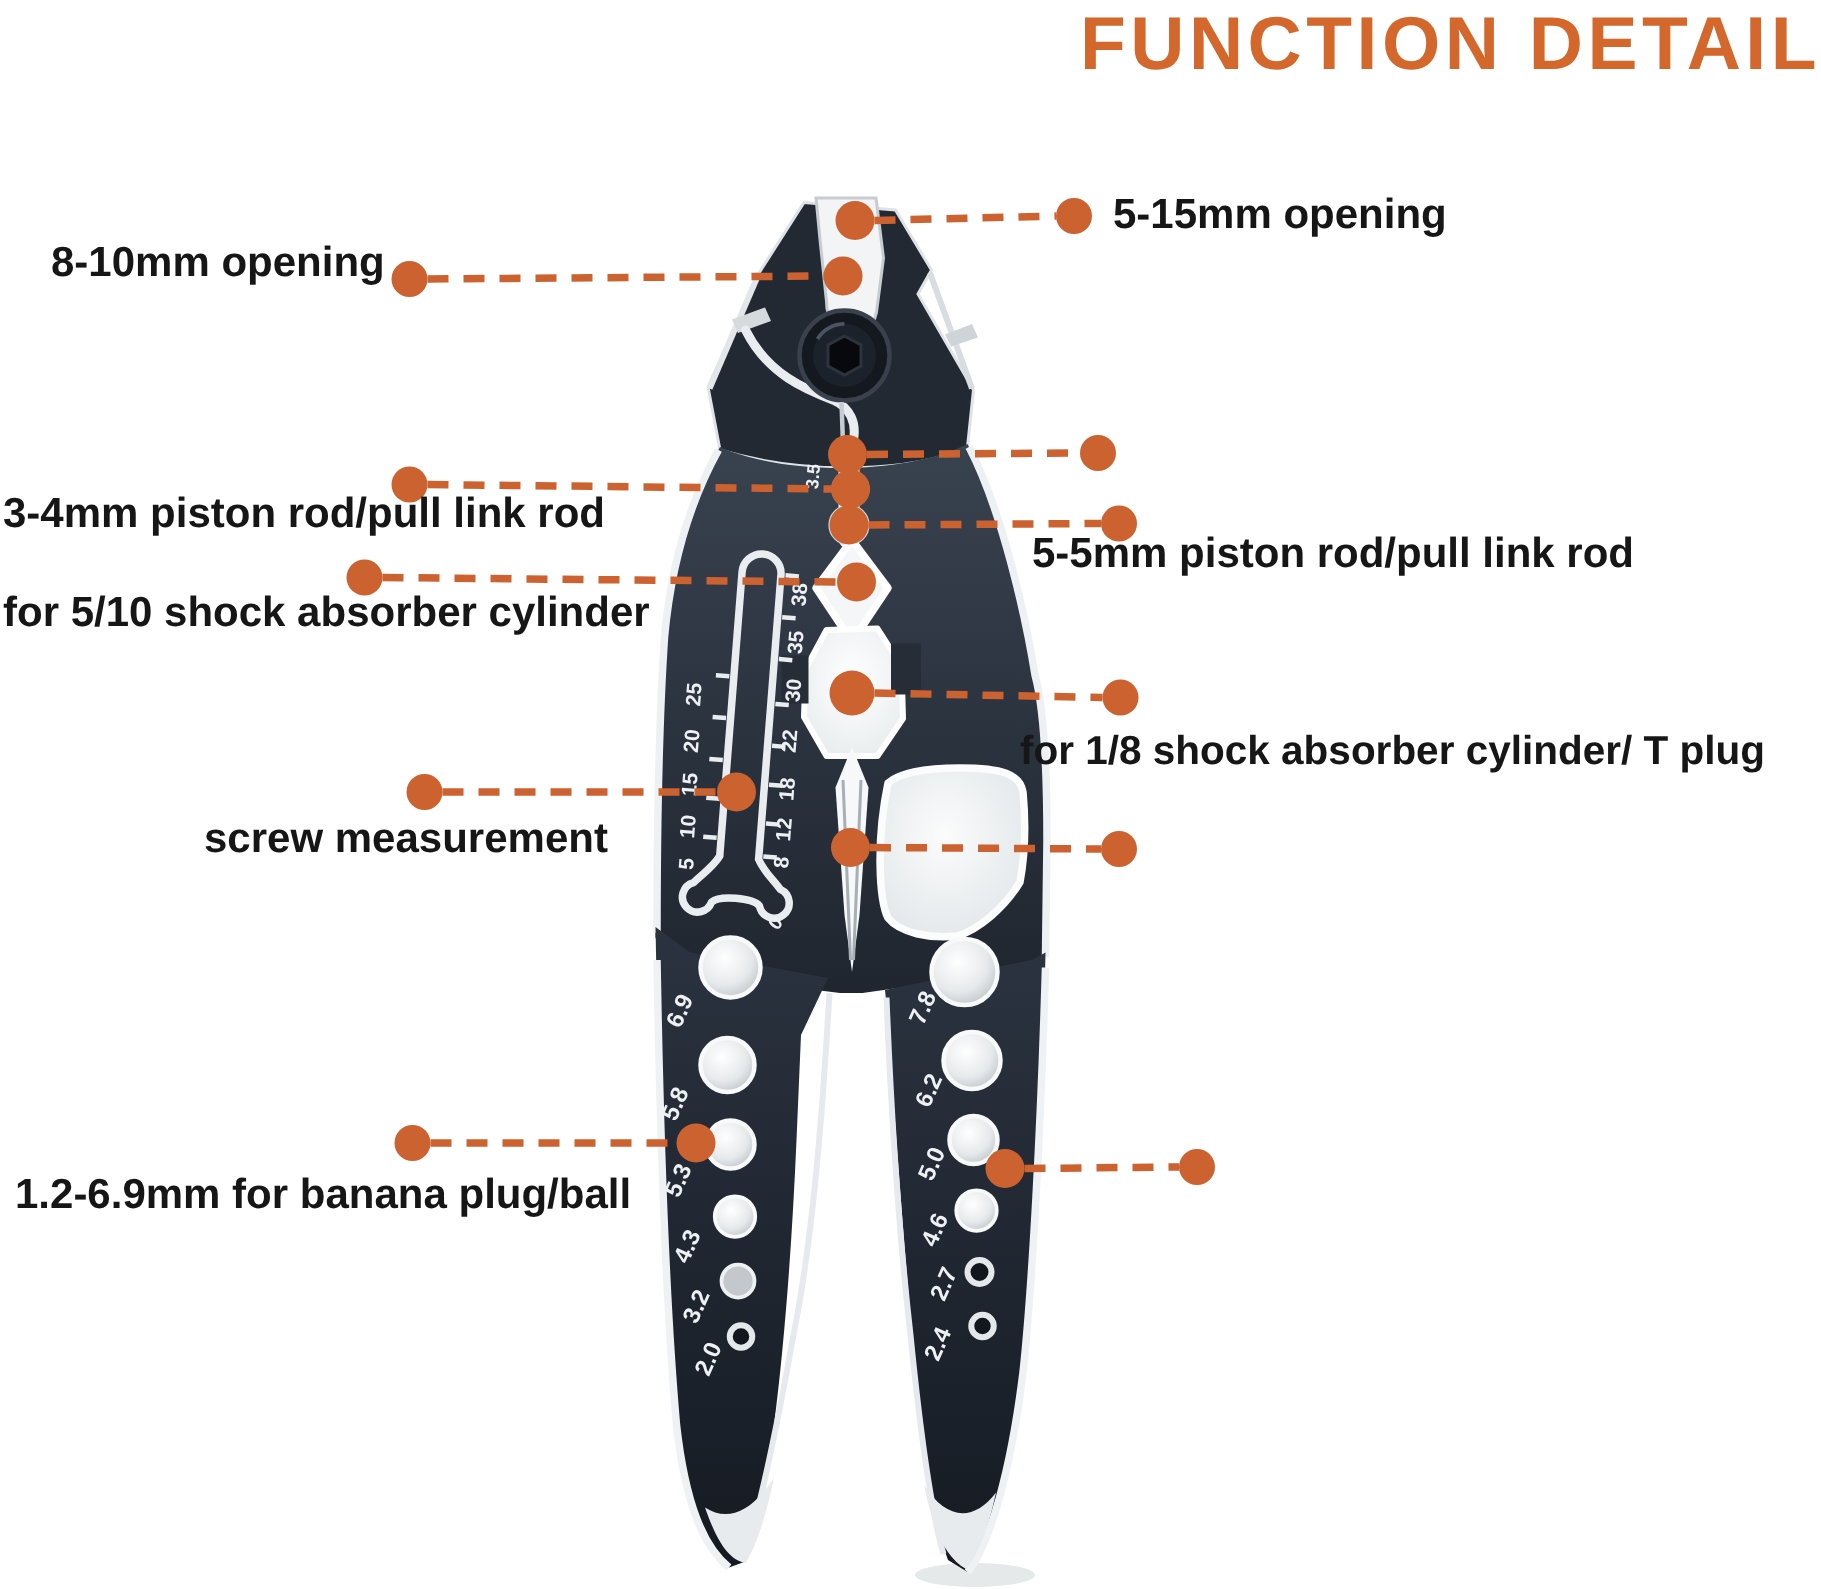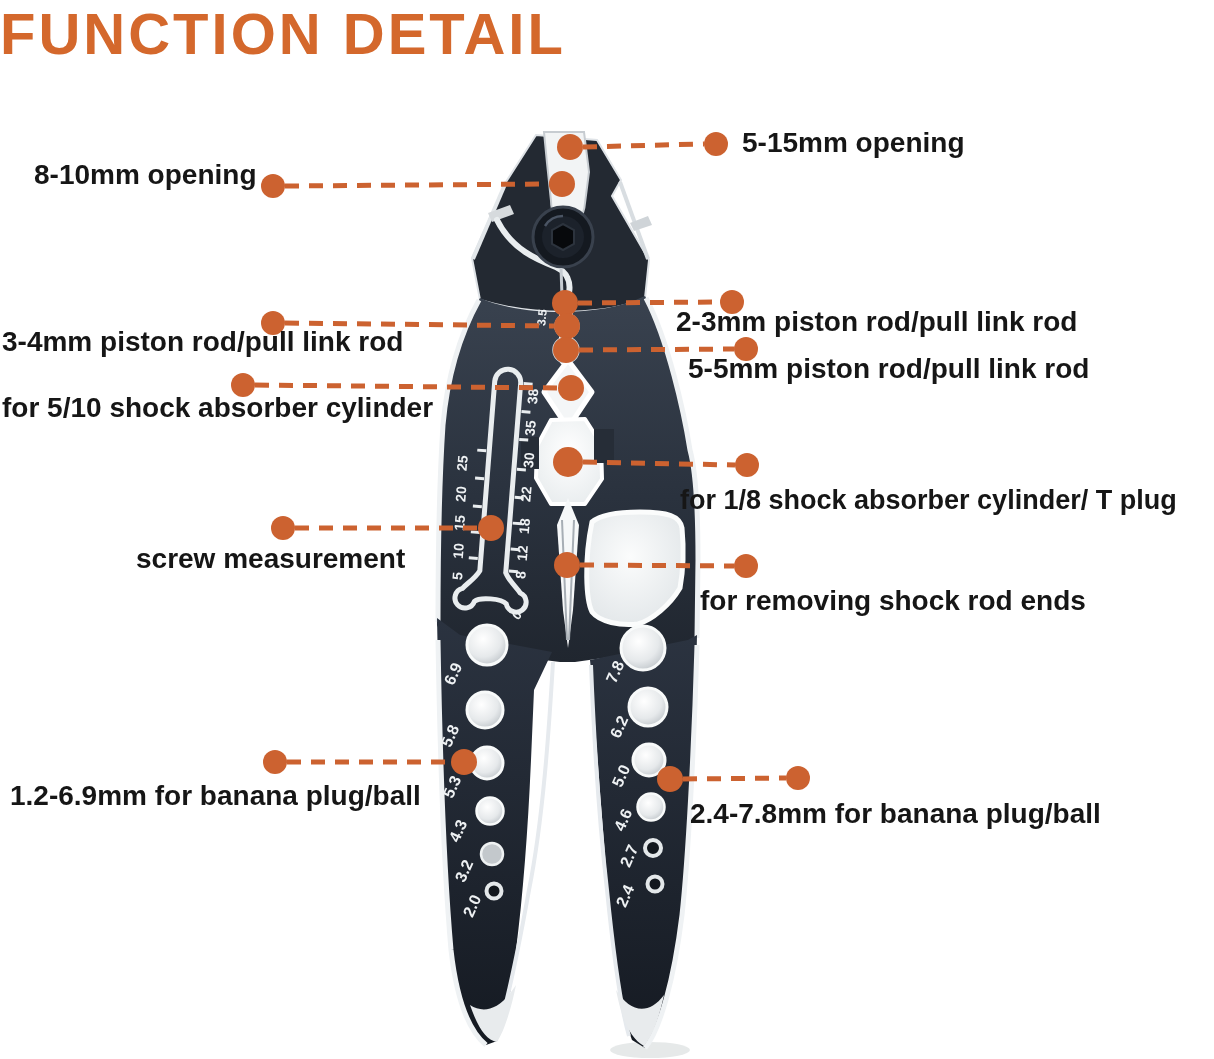--- a/index.html
+++ b/index.html
@@ -2,22 +2,22 @@
 <html style="--accent: #cc6230; --heading: #d4682c; --body_dark: #2a323e; --silver: #eceff1; --label: #161616;"><head>
 <meta charset="utf-8">
 <style>
   html,body{margin:0;padding:0;background:#ffffff;}
   .stage{
     position:relative;width:1214px;height:1059px;background:#ffffff;
     font-family:"Liberation Sans",sans-serif;overflow:hidden;
   }
   .stage svg{position:absolute;left:0;top:0;}
   .page-title{
-    position:absolute;left:0;right:0;top:0;text-align:left;
-    font-size:58px;font-weight:900;letter-spacing:3px;
+    position:absolute;left:0;right:0;top:0;text-align:right;
+    font-size:50px;font-weight:900;letter-spacing:3px;
     color:var(--heading,#d4682c);white-space:nowrap;
   }
   .callout{
     position:absolute;font-size:28px;font-weight:700;line-height:1.1;
     color:var(--label,#161616);white-space:nowrap;
   }
   .callout.small{font-size:27px;}
   .tool-text{fill:#eef1f3;font-weight:700;}
 </style>
 </head>
@@ -225,23 +225,20 @@
         <circle cx="464" cy="762" r="13"></circle>
     <circle cx="798" cy="778" r="12"></circle>
         <circle cx="670" cy="779" r="13"></circle>
   </g>
 </svg>
 
   <div class="page-title">FUNCTION DETAIL</div>
 
   <div class="callout" style="left:34px;top:160px">8-10mm opening</div>
   <div class="callout" style="left:742px;top:128px">5-15mm opening</div>
-  <div class="callout" style="left:676px;top:307px">2-3mm piston rod/pull link rod</div>
   <div class="callout" style="left:2px;top:327px">3-4mm piston rod/pull link rod</div>
   <div class="callout" style="left:688px;top:354px">5-5mm piston rod/pull link rod</div>
   <div class="callout" style="left:2px;top:393px">for 5/10 shock absorber cylinder</div>
   <div class="callout small" style="left:680px;top:486px">for 1/8 shock absorber cylinder/ T plug</div>
   <div class="callout" style="left:136px;top:544px">screw measurement</div>
-  <div class="callout" style="left:700px;top:586px">for removing shock rod ends</div>
   <div class="callout" style="left:10px;top:781px">1.2-6.9mm for banana plug/ball</div>
-  <div class="callout" style="left:690px;top:799px">2.4-7.8mm for banana plug/ball</div>
 
 </div>
 
 </body></html>

